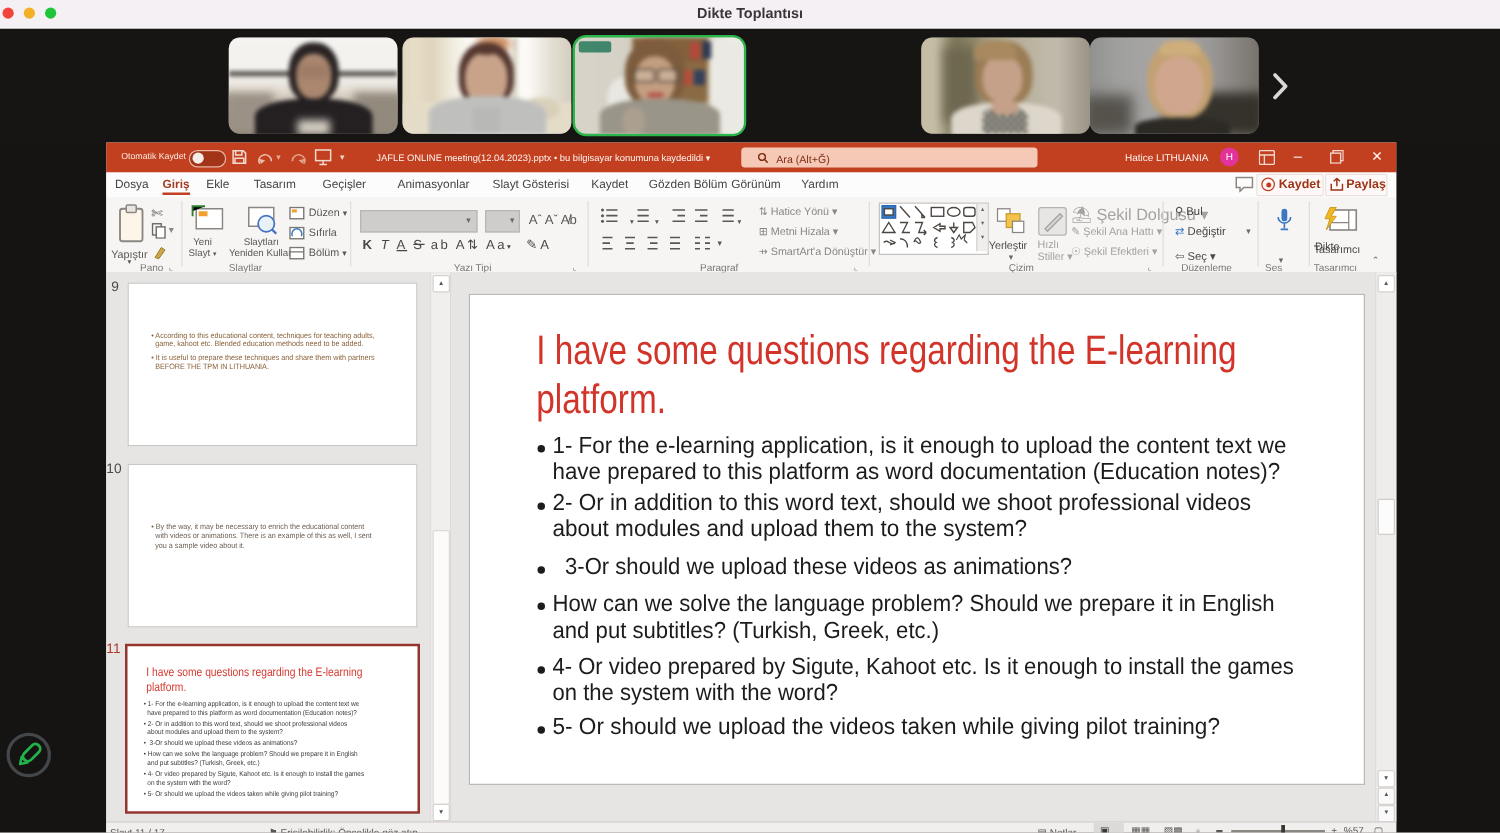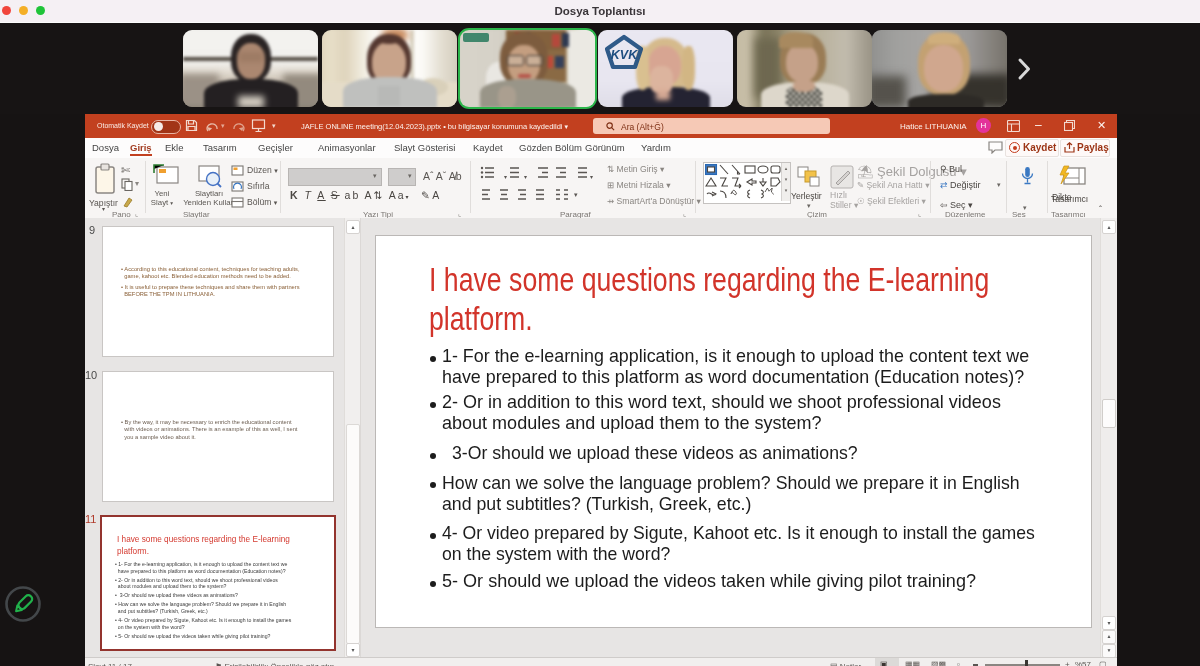--- a/index.html
+++ b/index.html
@@ -31,21 +31,21 @@
 
 #slide{left:290px;top:121px;width:715px;height:391px;background:#fff;border:1px solid #bbb8b6}
 .para{position:absolute;color:#1c1c1c;font-size:18.5px;line-height:21px;transform-origin:0 0;white-space:nowrap}
 .bdot{width:6px;height:6px;border-radius:50%;background:#1c1c1c}
 </style></head>
 <body>
 <div class="abs" id="macbar"></div>
 <div class="abs tl" style="left:2px;background:#f1453c"></div>
 <div class="abs tl" style="left:19px;background:#f4af27"></div>
 <div class="abs tl" style="left:36px;background:#1fc439"></div>
-<div class="abs" id="mactitle">Dosya Toplantısı</div>
+<div class="abs" id="mactitle">Dikte Toplantısı</div>
 
 <div class="abs" id="strip">
 
   <div class="abs vid" style="left:183px">
     <div class="bg" style="background:linear-gradient(180deg,#f4f3f0 0%,#f2f1ee 42%,#e2dbd0 55%,#b3a899 72%,#8d857a 88%,#76705f 100%)"></div>
     <div class="fg">
       <div style="position:absolute;left:0px;top:27px;width:100%;height:3.5px;background:#554e46"></div>
       <div style="position:absolute;left:-4px;top:44px;width:40px;height:33px;background:#9b9186;filter:blur(3px)"></div>
       <div style="position:absolute;left:100px;top:44px;width:40px;height:33px;background:#938a7e;filter:blur(3px)"></div>
       <div class="head" style="left:48px;top:4px;width:40px;height:48px;background:#2a2424"></div>
@@ -88,36 +88,20 @@
       <div style="position:absolute;left:48px;top:15px;width:32px;height:38px;border-radius:46%;background:#c49e80"></div>
       <div style="position:absolute;left:47px;top:25px;width:15px;height:9px;border:1.8px solid #3a3430;border-radius:2.5px;background:rgba(215,205,195,.35)"></div>
       <div style="position:absolute;left:66px;top:25px;width:15px;height:9px;border:1.8px solid #3a3430;border-radius:2.5px;background:rgba(215,205,195,.35)"></div>
       <div style="position:absolute;left:58px;top:44px;width:13px;height:4px;background:#b5544a;border-radius:2px"></div>
       <div class="body" style="left:20px;top:49px;width:96px;height:29px;background:#999588"></div>
       <div style="position:absolute;left:38px;top:56px;width:18px;height:22px;background:#ab9f90;border-radius:40%"></div>
     </div>
     <div style="position:absolute;left:3px;top:3px;width:26px;height:9px;background:#27795c;border-radius:2px;opacity:.85"></div>
   </div>
 
-  <div class="abs vid" style="left:598px">
-    <div class="bg" style="background:linear-gradient(180deg,#eae8f2 0%,#e8e6f0 65%,#dddbe6 100%)"></div>
-    <div class="fg">
-      <div class="head" style="left:43px;top:8px;width:48px;height:56px;background:#d5ba8c"></div>
-      <div style="position:absolute;left:50px;top:16px;width:33px;height:40px;border-radius:46%;background:#d7a592"></div>
-      <div class="body" style="left:24px;top:57px;width:88px;height:23px;background:#242332"></div>
-      <div style="position:absolute;left:38px;top:16px;width:13px;height:44px;background:#d9c090;border-radius:40%"></div>
-      <div style="position:absolute;left:84px;top:16px;width:13px;height:44px;background:#d2b684;border-radius:40%"></div>
-      <div style="position:absolute;left:52px;top:36px;width:23px;height:27px;border-radius:42% 42% 34% 34%;background:#dcb49e"></div>
-      <div style="position:absolute;left:58px;top:60px;width:14px;height:10px;background:#d8ab96;filter:blur(2px)"></div>
-    </div>
-    <svg style="position:absolute;left:5px;top:4px" width="42" height="36" viewBox="0 0 42 36">
-      <path d="M21 3 L38 15 L32 33 L10 33 L4 15 Z" fill="none" stroke="#1e4e80" stroke-width="4.2" stroke-linejoin="round" opacity="0.92"></path>
-      <text x="21" y="25" font-size="12.5" font-weight="bold" font-style="italic" fill="#1e4e80" text-anchor="middle" font-family="Liberation Sans">KVK</text>
-    </svg>
-  </div>
 
   <div class="abs vid" style="left:736.5px">
     <div class="bg" style="background:linear-gradient(90deg,#c3baa2 0%,#c8bfa8 12%,#7a7458 22%,#8d8569 32%,#aaa28a 42%,#b8b09a 58%,#c2bcae 78%,#9d9789 94%,#979184 100%)"></div>
     <div class="fg">
       <div style="position:absolute;left:18px;top:8px;width:26px;height:60px;background:#6e6850;filter:blur(4px)"></div>
       <div class="head" style="left:43px;top:3px;width:46px;height:52px;background:#9a7c55"></div>
       <div style="position:absolute;left:49px;top:14px;width:32px;height:38px;border-radius:46%;background:#c5a189"></div>
       <div style="position:absolute;left:42px;top:2px;width:34px;height:16px;background:#a8895f;border-radius:50% 50% 0 0"></div>
       <div class="body" style="left:24px;top:52px;width:88px;height:28px;background:#ddd7cb"></div>
       <div style="position:absolute;left:49px;top:56px;width:36px;height:21px;background:repeating-conic-gradient(#30302c 0% 25%, #d8d4c8 0% 50%) 0 0/6px 6px;border-radius:35% 35% 0 0"></div>
@@ -290,21 +274,21 @@
     <svg style="position:absolute;left:395px;top:30px" width="110" height="14" viewBox="0 0 110 14">
         <g stroke="#5a5652" stroke-width="1.3">
           <path d="M2 2 h8 M2 6.5 h6 M2 11 h8"></path>
           <path d="M20 2 h8 M21 6.5 h6 M20 11 h8"></path>
           <path d="M38 2 h8 M40 6.5 h6 M38 11 h8"></path>
           <path d="M56 2 h8 M56 6.5 h8 M56 11 h8"></path>
           <path d="M76 2 h4 M76 6.5 h4 M76 11 h4 M84 2 h4 M84 6.5 h4 M84 11 h4"></path>
         </g>
         <text x="94" y="9" font-size="7" fill="#5a5652">▾</text>
       </svg>
-    <span class="abs" style="left:522px;top:6px;font-size:8.6px;color:#8a8682">⇅ Metin Giriş ▾</span>
+    <span class="abs" style="left:522px;top:6px;font-size:8.6px;color:#8a8682">⇅ Hatice Yönü ▾</span>
     <span class="abs" style="left:522px;top:22px;font-size:8.6px;color:#8a8682">⊞ Metni Hizala ▾</span>
     <span class="abs" style="left:522px;top:38px;font-size:8.6px;color:#8a8682">⇸ SmartArt'a Dönüştür ▾</span>
     <span class="glab" style="left:475px">Paragraf</span>
     <span class="abs" style="left:598px;top:52px;font-size:7px;color:#8a8682">⌞</span>
     <div class="gsep" style="left:610px"></div>
 
     <span class="abs" style="left:618px;top:4px;width:86px;height:40px;background:#fff;border:1px solid #c5c2c0"></span>
     <svg style="position:absolute;left:620px;top:6px" width="76" height="36" viewBox="0 0 76 36">
         <g stroke="#4a4642" stroke-width="1.1" fill="none">
           <rect x="0.5" y="0.5" width="11" height="10" fill="#3a78c2" stroke="#2a68b2"></rect>

